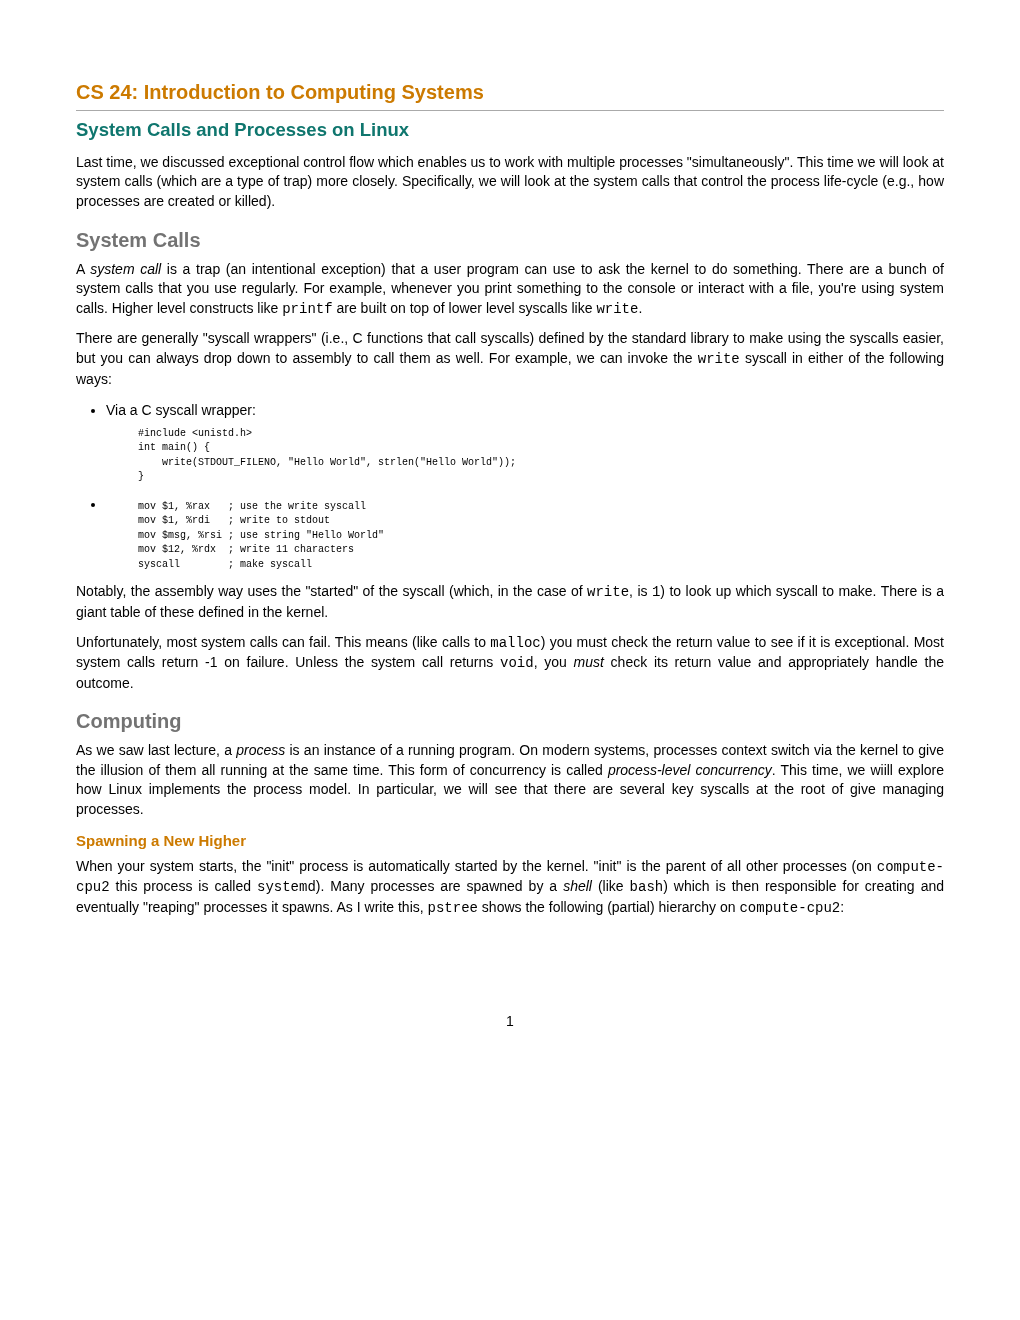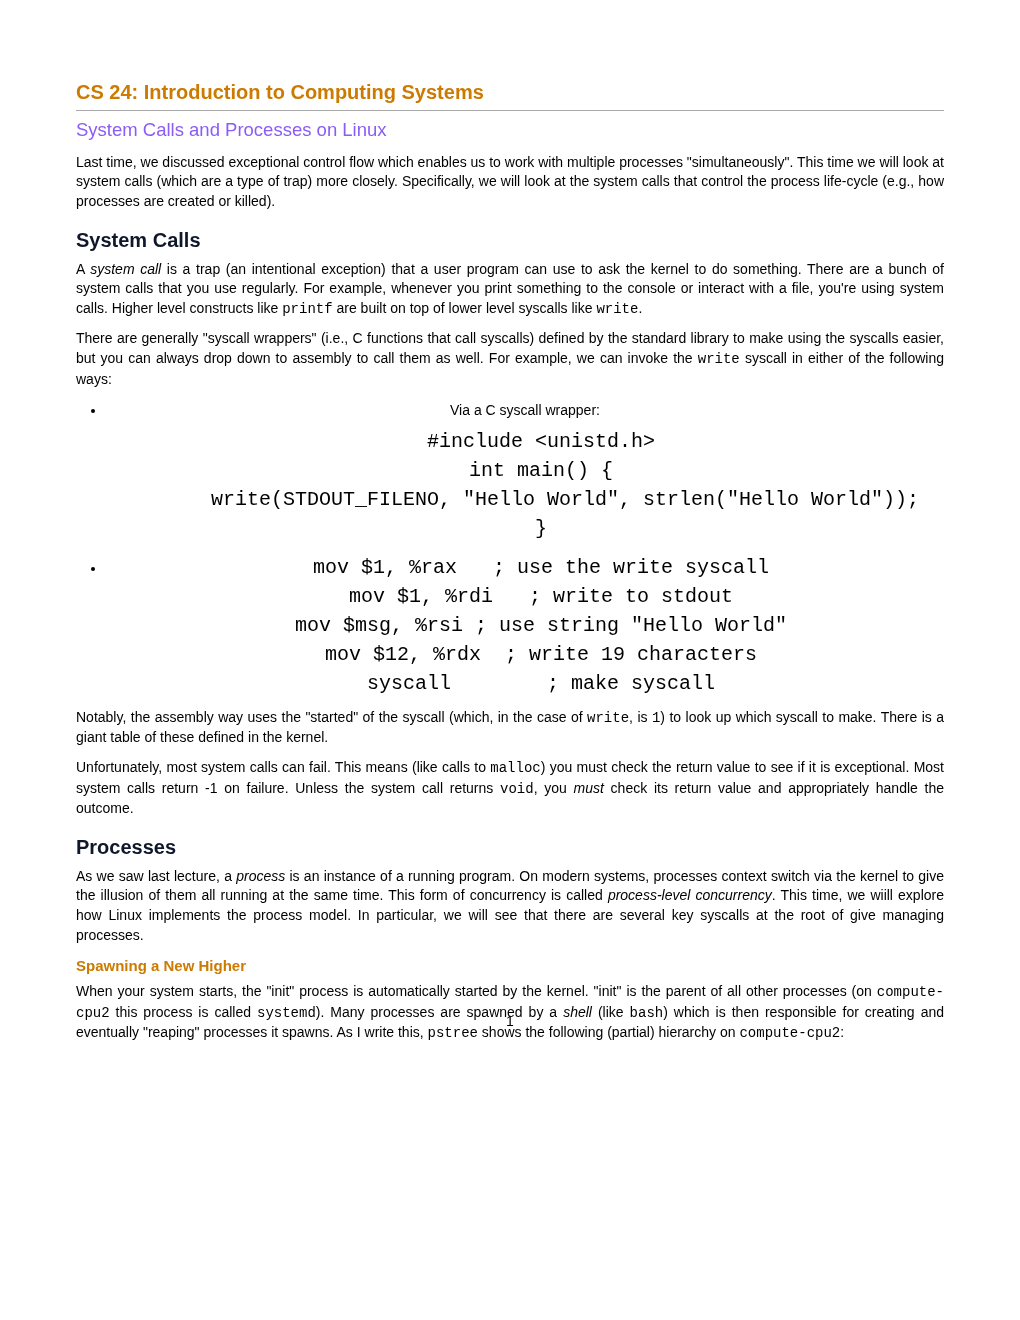--- a/index.html
+++ b/index.html
@@ -20,56 +20,55 @@
   }
   .doc-title {
     color: #cc7a00;
     font-weight: bold;
     font-size: 20px;
     margin: 0 0 4px 0;
     border-bottom: 1px solid #aaa;
     padding-bottom: 4px;
   }
   .subtitle {
-    color: #8b5cf6;
-    font-weight: normal;
+    color: #0f766e;
+    font-weight: bold;
     font-size: 18.5px;
     margin: 6px 0 10px 0;
   }
   .section-title {
-    color: #0f172a;
+    color: #737373;
     font-weight: bold;
     font-size: 20px;
     margin: 14px 0 2px 0;
   }
   .subsection-title {
     color: #cc7a00;
     font-weight: bold;
     font-size: 15px;
     margin: 10px 0 2px 0;
   }
   p {
     margin: 6px 0 10px 0;
     text-align: justify;
   }
   ul {
     margin: 12px 0 6px 0;
     padding-left: 30px;
-    text-align: center;
   }
   li {
     margin: 4px 0 10px 0;
   }
   .bullet-label {
     display: block;
     margin-bottom: 6px;
   }
   pre {
     font-family: "Courier New", monospace;
-    font-size: 20px;
+    font-size: 10px;
     margin: 6px 0 6px 32px;
     white-space: pre;
     line-height: 1.45;
   }
   .tt {
     font-family: "Courier New", monospace;
   }
   .it {
     font-style: italic;
   }
@@ -107,35 +106,35 @@
       <span class="bullet-label">Via a C syscall wrapper:</span>
       <pre>#include &lt;unistd.h&gt;
 int main() {
     write(STDOUT_FILENO, "Hello World", strlen("Hello World"));
 }</pre>
     </li>
     <li>
       <pre>mov $1, %rax   ; use the write syscall
 mov $1, %rdi   ; write to stdout
 mov $msg, %rsi ; use string "Hello World"
-mov $12, %rdx  ; write 19 characters
+mov $12, %rdx  ; write 11 characters
 syscall        ; make syscall</pre>
     </li>
   </ul>
 
   <p>
     <span>Notably, the assembly way uses the "started" of the syscall (which, in the case of </span><span class="tt">write</span><span>, is </span><span class="tt">1</span><span>) to look up which syscall to make. There is a giant table of these defined in the kernel.</span>
   </p>
 
 
   <p>
     <span>Unfortunately, most system calls can fail. This means (like calls to </span><span class="tt">malloc</span><span>) you must check the return value to see if it is exceptional. Most system calls return -1 on failure. Unless the system call returns </span><span class="tt">void</span><span>, you </span><span class="it">must</span><span> check its return value and appropriately handle the outcome.</span>
   </p>
 
-  <div class="section-title">Processes</div>
+  <div class="section-title">Computing</div>
 
   <p>
     <span>As we saw last lecture, a </span><span class="it">process</span><span> is an instance of a running program. On modern systems, processes context switch via the kernel to give the illusion of them all running at the same time. This form of concurrency is called </span><span class="it">process-level concurrency</span><span>. This time, we wiill explore how Linux implements the process model. In particular, we will see that there are several key syscalls at the root of give managing processes.</span>
   </p>
 
   <div class="subsection-title">Spawning a New Higher</div>
 
   <p>
     <span>When your system starts, the "init" process is automatically started by the kernel. "init" is the parent of all other processes (on </span><span class="tt">compute-cpu2</span><span> this process is called </span><span class="tt">systemd</span><span>). Many processes are spawned by a </span><span class="it">shell</span><span> (like </span><span class="tt">bash</span><span>) which is then responsible for creating and eventually "reaping" processes it spawns. As I write this, </span><span class="tt">pstree</span><span> shows the following (partial) hierarchy on </span><span class="tt">compute-cpu2</span><span>:</span>
   </p>

